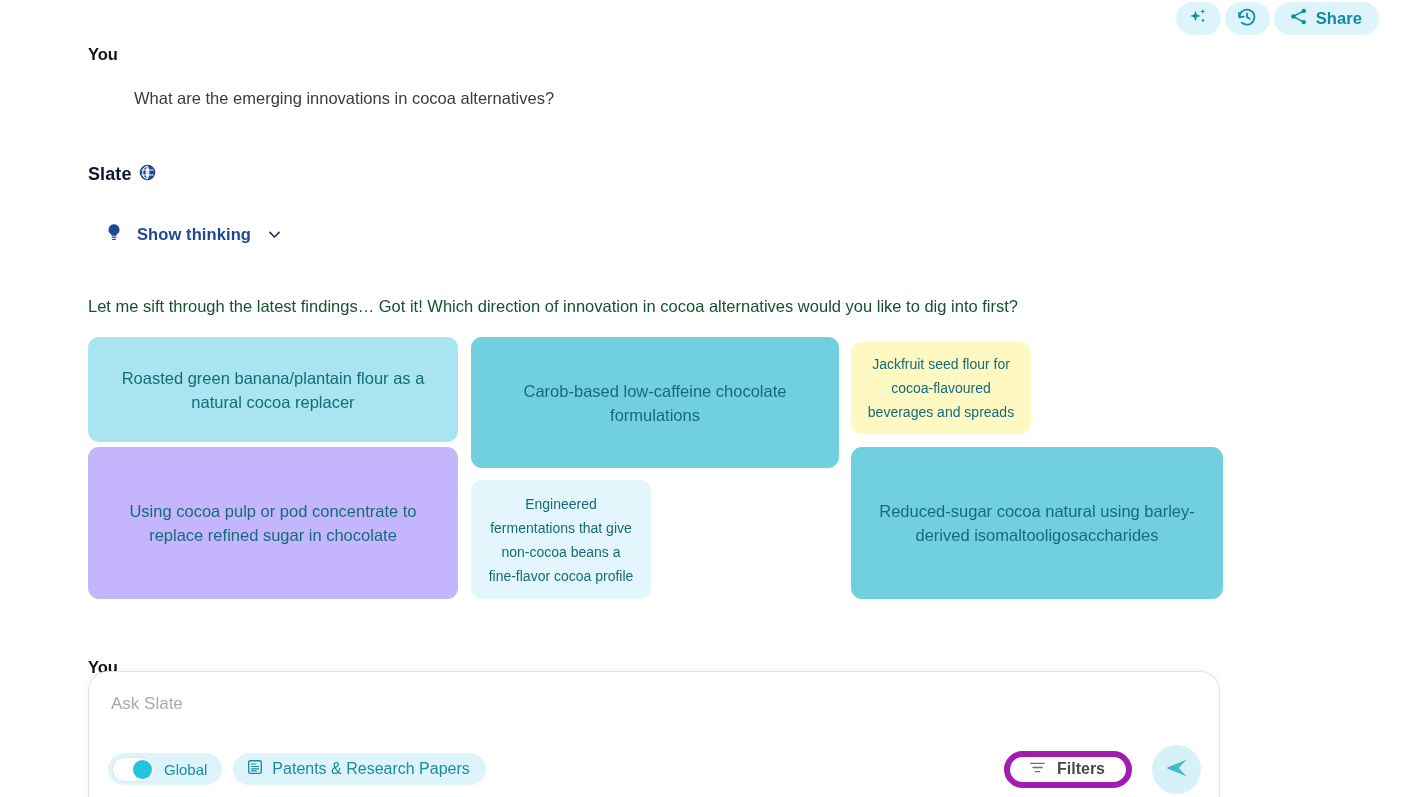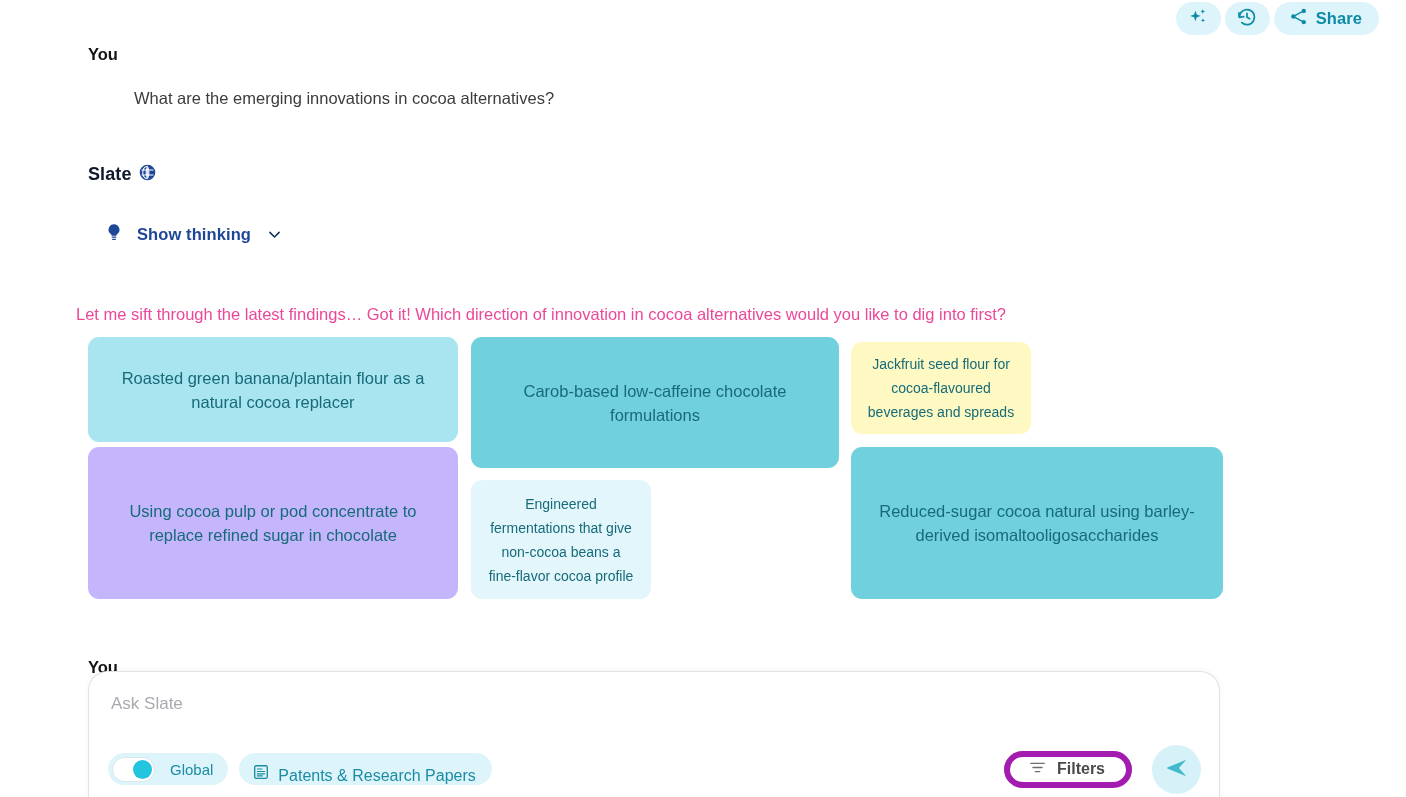--- a/index.html
+++ b/index.html
@@ -107,27 +107,26 @@
     color: #1e4797;
     letter-spacing: .1px;
   }
   .chev {
     margin-left: 2px;
     display: inline-flex;
   }
 
   .assistant-msg {
     position: absolute;
-    left: 76px;
+    left: 88px;
     top: 296px;
     font-size: 16.5px;
-    color: #ec4899;
+    color: #14532d;
     line-height: 21px;
     white-space: nowrap;
-    margin-top: 8px;
   }
 
   
   .cards {
     position: absolute;
     left: 88px;
     top: 337px;
     width: 1135px;
     height: 262px;
   }
@@ -225,26 +224,25 @@
     right: 2px;
     top: 2px;
     width: 19px;
     height: 19px;
     border-radius: 50%;
     background: #22c4de;
   }
   .toggle-chip .tg-label {
     font-size: 15px;
     color: #1b8ca2;
-    margin-left: 6px;
   }
 
   .source-chip {
     display: flex;
-    align-items: flex-end;
+    align-items: center;
     gap: 8px;
     background: #ddf4fb;
     border-radius: 16px;
     padding: 0 16px 0 13px;
     height: 32px;
     cursor: pointer;
   }
   .source-chip .sc-label {
     font-size: 16px;
     color: #1b8ca2;

